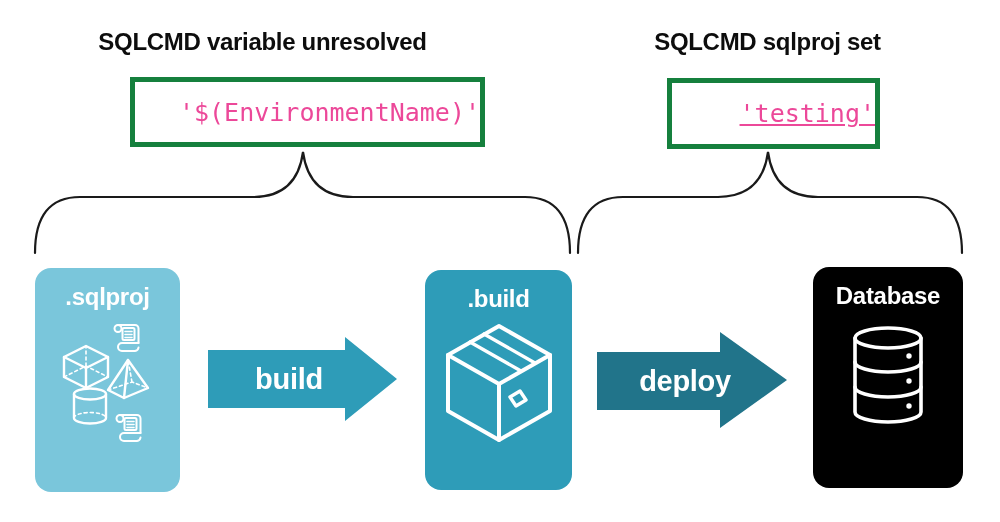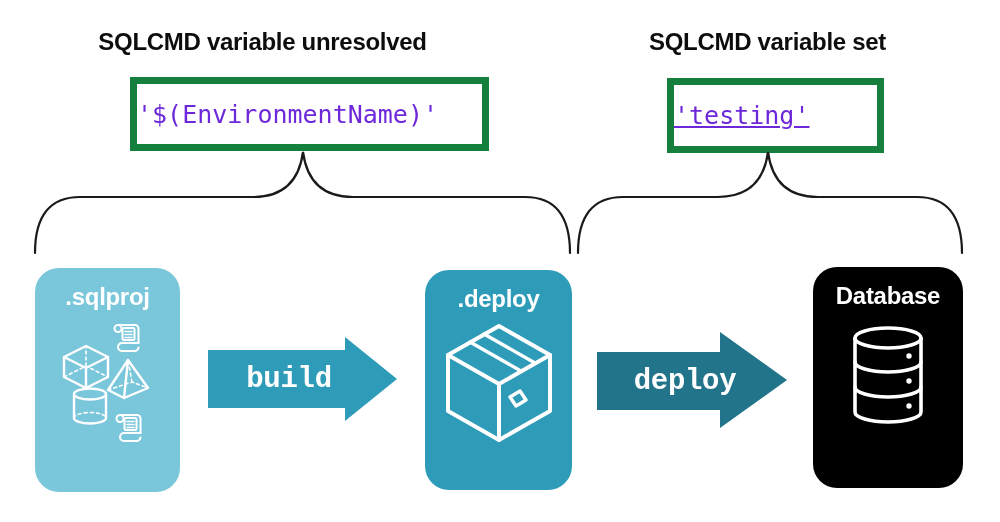--- a/index.html
+++ b/index.html
@@ -14,33 +14,33 @@
     position:absolute;
     font-size:24px;
     font-weight:bold;
     color:#0d0d0d;
     text-align:center;
     letter-spacing:-0.3px;
     white-space:nowrap;
   }
   .code-box{
     position:absolute;
-    border:7px solid #15803d;
+    border:5px solid #15803d;
     background:#ffffff;
-    display:flex;align-items:center;justify-content:flex-start;
+    display:flex;align-items:center;justify-content:flex-end;
     font-family:"DejaVu Sans Mono", monospace;
     font-size:25px;
-    color:#6d28d9;
+    color:#ec4899;
     white-space:nowrap;
   }
   .brace{position:absolute;}
   .brace path{fill:none;stroke:#1a1a1a;stroke-width:2.2;stroke-linecap:round;}
   .node{
     position:absolute;
-    border-radius:24px;
+    border-radius:16px;
     display:flex;flex-direction:column;align-items:center;
   }
   .node-sqlproj{left:35px;top:268px;width:145px;height:224px;background:#7ac6db;}
   .node-dacpac{left:425px;top:270px;width:147px;height:220px;background:#2e9cb8;}
   .node-database{left:813px;top:267px;width:150px;height:221px;background:#000000;}
   .node-label{
     margin-top:15px;
     color:#ffffff;
     font-size:24px;
     font-weight:bold;
@@ -52,33 +52,32 @@
   .icon-package{margin-top:7px;}
   .icon-database{margin-top:16px;}
   .arrow{position:absolute;}
   .arrow-label{
     position:absolute;
     display:flex;align-items:center;justify-content:center;
     color:#ffffff;
     font-size:29px;
     font-weight:bold;
     letter-spacing:-0.3px;
-    font-family:Liberation Mono, monospace;
   }
   .arrow-label-build{left:208px;top:350px;width:162px;height:58px;}
   .arrow-label-deploy{left:597px;top:352px;width:140px;height:58px;padding-left:18px;}
   .wicon{stroke:#ffffff;fill:none;stroke-linejoin:round;stroke-linecap:round;}
 </style>
 </head>
 <body>
 
 <div class="canvas">
 
   <div class="heading" style="left:60px;top:28px;width:405px;">SQLCMD variable unresolved</div>
-  <div class="heading" style="left:585px;top:28px;width:365px;">SQLCMD variable set</div>
+  <div class="heading" style="left:585px;top:28px;width:365px;">SQLCMD sqlproj set</div>
 
   <div class="code-box" style="left:130px;top:77px;width:345px;height:60px;">
     <span>'$(EnvironmentName)'</span>
   </div>
   <div class="code-box" style="left:667px;top:78px;width:203px;height:61px;text-decoration:underline;">
     <span>'testing'</span>
   </div>
 
   <svg class="brace" style="left:30px;top:148px;" width="545" height="110" viewBox="0 0 545 110">
     <path d="M5 105 Q5 49 50 49 L223 49 Q267 49 273 4 Q279 49 323 49 L495 49 Q540 49 540 105"></path>
@@ -127,21 +126,21 @@
       </g>
     </svg>
   </div>
 
   <svg class="arrow" style="left:208px;top:337px;" width="190" height="84" viewBox="0 0 190 84">
     <polygon points="0,13 137,13 137,0 189,42 137,84 137,71 0,71" fill="#2e9cb8"></polygon>
   </svg>
   <div class="arrow-label arrow-label-build">build</div>
 
   <div class="node node-dacpac">
-    <div class="node-label">.deploy</div>
+    <div class="node-label">.build</div>
     <svg class="node-icon icon-package wicon" width="118" height="126" viewBox="0 0 118 126" stroke-width="4">
       <path d="M59 6 L110 35 L59 64 L8 35 Z"></path>
       <path d="M8 35 V91 L59 120 V64"></path>
       <path d="M110 35 V91 L59 120"></path>
       <path d="M30 22 L81 51 M44 14 L95 43" stroke-width="3.4"></path>
       <path d="M70 77 L80 71 L86 80 L76 86 Z" stroke-width="3.4"></path>
     </svg>
   </div>
 
   <svg class="arrow" style="left:597px;top:332px;" width="191" height="96" viewBox="0 0 191 96">

